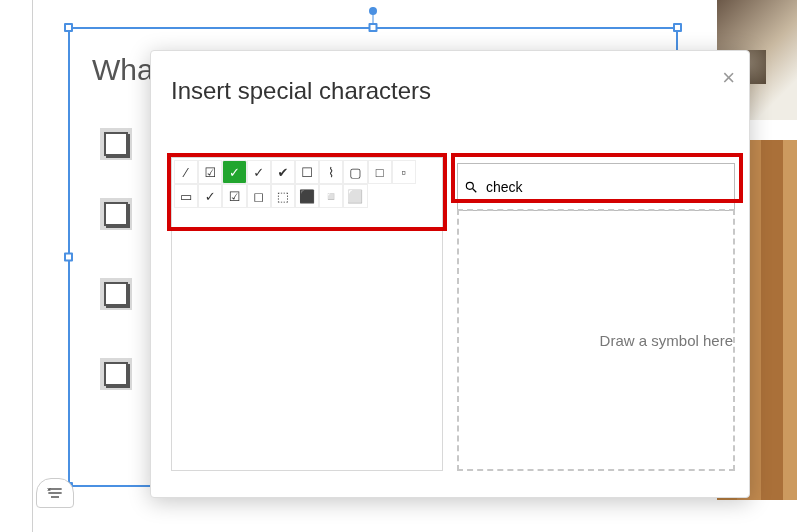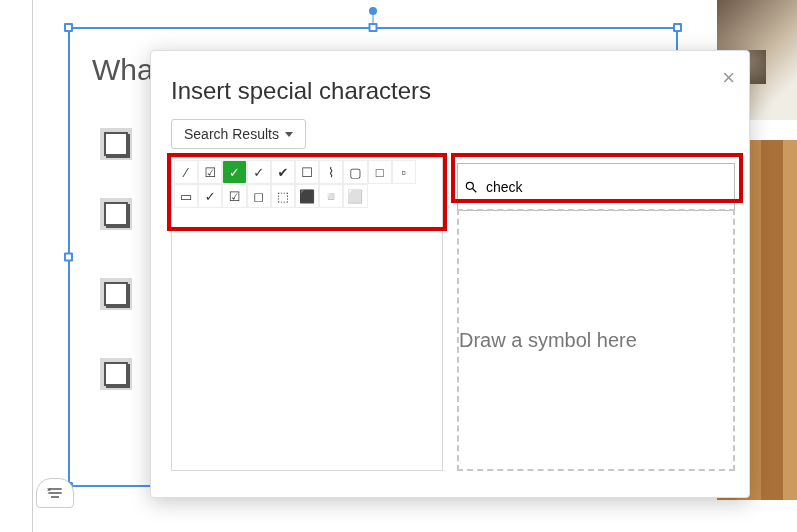--- a/index.html
+++ b/index.html
@@ -45,21 +45,21 @@
   .red-box-left { position:absolute; left:16px; top:102px; width:280px; height:78px; border:4px solid #d40000; pointer-events:none;}
   .grid { display:flex; flex-wrap:wrap; padding:2px;}
   .cell { width:24.2px; height:24px; border:1px solid #eee; display:flex; align-items:center; justify-content:center; font-size:13px; color:#333; cursor:pointer;}
   .cell.green { background:#21a52e; color:#fff; border-radius:2px;}
 
   .search-wrap { position:absolute; left:306px; top:112px; width:278px; height:48px; border:1px solid #bbb; display:flex; align-items:center; padding:0 6px; gap:6px;}
   .search-wrap input { border:none; outline:none; font-size:14px; flex:1;}
   .red-box-right { position:absolute; left:300px; top:102px; width:292px; height:50px; border:4px solid #d40000; pointer-events:none;}
   .mag { width:14px; height:14px; }
 
-  .draw-panel { position:absolute; left:306px; top:158px; width:278px; height:262px; border:2px dashed #c7c7c7; display:flex; align-items:center; justify-content:flex-start; color:#777; font-size:20px; cursor:crosshair;}
+  .draw-panel { position:absolute; left:306px; top:158px; width:278px; height:262px; border:2px dashed #c7c7c7; display:flex; align-items:center; justify-content:flex-end; color:#777; font-size:15px; cursor:crosshair;}
 
   
   .pill { position:absolute; left:36px; bottom:24px; width:38px; height:30px; border:1px solid #ccc; border-radius:15px 15px 4px 4px; display:flex;align-items:center;justify-content:center; background:#fff;}
   .pill svg{width:16px;height:12px;}
 </style>
 </head>
 <body>
 
 <div class="canvas">
   <div class="vrule"></div>
@@ -84,24 +84,20 @@
   <div class="checkbox-placeholder cb3"></div>
   <div class="checkbox-placeholder cb4"></div>
 
   <div class="photo1"></div>
   <div class="photo2"></div>
 
   <div class="dialog">
     <div class="dialog-title">Insert special characters</div>
     <div class="close-x">×</div>
 
-    <div class="category-btn">
-      <span>Search Results</span>
-      <span class="caret"></span>
-    </div>
 
     <div class="results-panel">
       <div class="grid" id="char-grid">
           <div class="cell">⁄</div>
           <div class="cell">☑</div>
           <div class="cell green">✓</div>
           <div class="cell">✓</div>
           <div class="cell">✔</div>
           <div class="cell">☐</div>
           <div class="cell">⌇</div>

